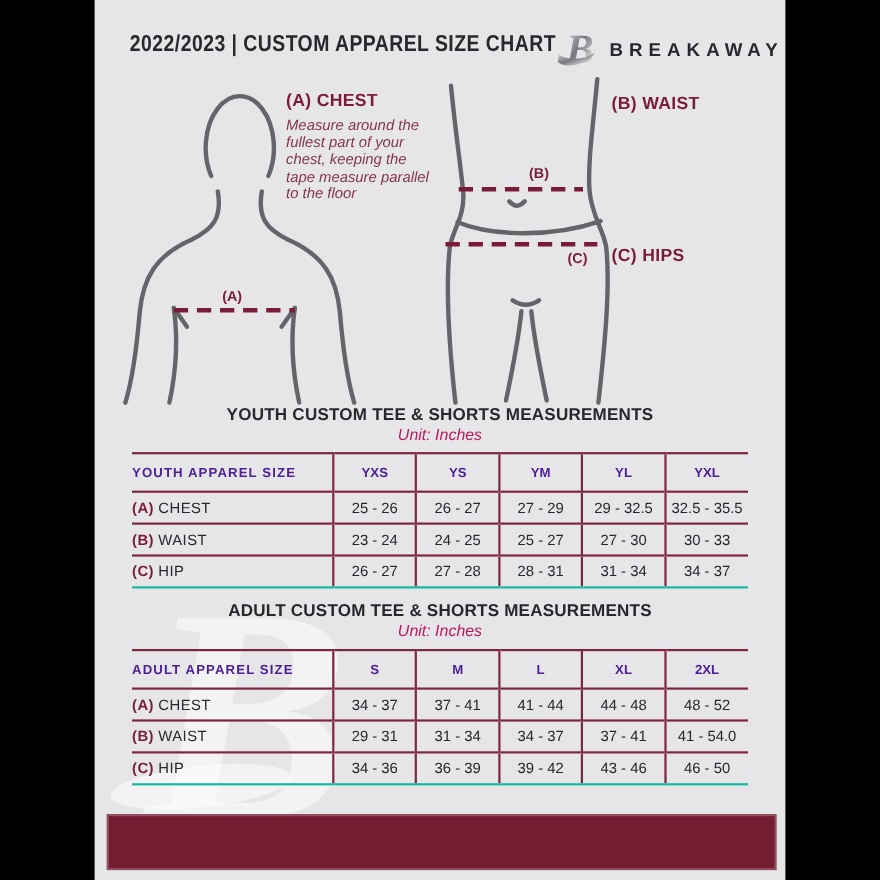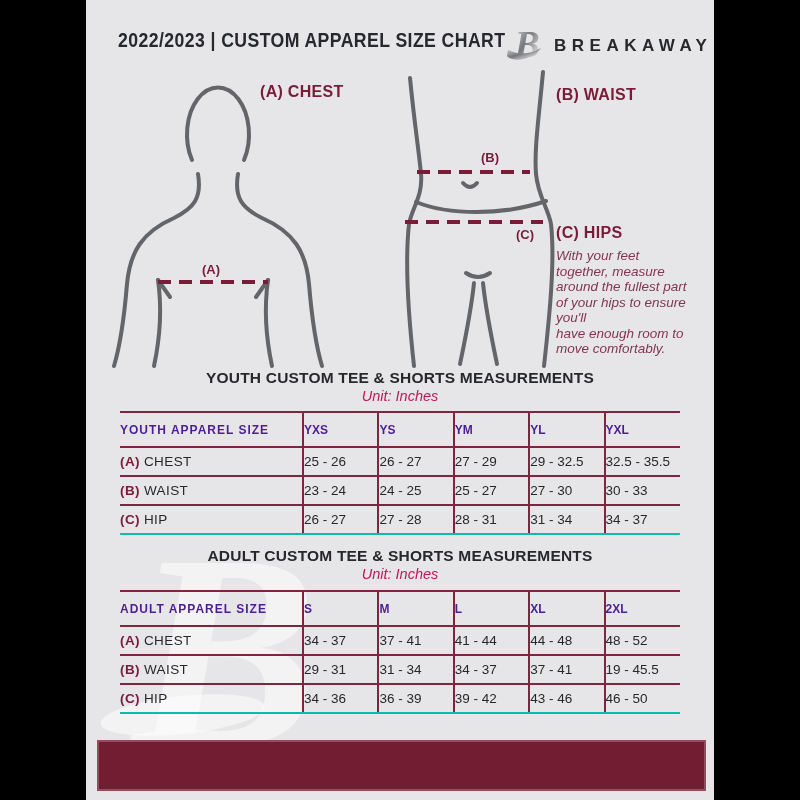--- a/index.html
+++ b/index.html
@@ -39,21 +39,21 @@
   .tbl-title { position:absolute; left:34px; width:560px; text-align:center; font-weight:bold;
     font-size:15.5px; letter-spacing:0.2px; color:#26282c; }
   .tbl-unit { position:absolute; left:34px; width:560px; text-align:center; font-style:italic;
     font-size:14.5px; color:#be185d; }
 
   
   table.size { position:absolute; left:34px; width:560px; border-collapse:collapse;
     table-layout:fixed; background:transparent; }
   table.size td, table.size th { border-top:2px solid #7e2540; padding:0; }
   table.size tr.last td { border-bottom:2px solid #14b8a6; }
-  table.size .v { border-left:2px solid #7e2540; text-align:left;border-radius:10px; }
+  table.size .v { border-left:2px solid #7e2540; text-align:center;border-radius:10px; }
   table.size th { height:35px; font-size:12px; font-weight:bold; color:#4c1d95; }
   table.size td { height:29px; font-size:13.5px; color:#26282c; }
   th.rowhead { text-align:left; padding-left:14px; font-size:13.5px; font-weight:normal;
     letter-spacing:1px; color:#3c3e44; }
   td.rowlabel { text-align:left; padding-left:18px; font-size:14.5px; letter-spacing:0.4px; color:#2a2c32; }
   td.rowlabel b { color:#7a1b38; margin-right:4px; }
 
   .footer-bar { position:absolute; left:11px; top:740px; width:609px; height:51px;
     background:#731d33; border:2px solid rgba(255,255,255,0.22); z-index:2; }
 </style>
@@ -103,31 +103,29 @@
         <path class="fig" d="M397,283 C400,312 406,340 411,364"></path>
         <path class="dash" d="M331,172 L444,172"></path>
         <path class="dash" d="M319,222 L457,222"></path>
       </svg>
 
       <div class="tag" style="left:116px; top:262px;">(A)</div>
       <div class="tag" style="left:395px; top:150px;">(B)</div>
       <div class="tag" style="left:430px; top:227px;">(C)</div>
 
       <div class="guide-h" style="left:174px; top:83px;">(A) CHEST</div>
+      <div class="guide-p" style="left:174px; top:106px; width:160px;">Measure around the
+fullest part of your
+chest, keeping the
+tape measure parallel
+to the floor</div>
 
       <div class="guide-h" style="left:470px; top:86px;">(B) WAIST</div>
 
       <div class="guide-h" style="left:470px; top:224px;">(C) HIPS</div>
-      <div class="guide-p" style="left:470px; top:248px; width:162px;">With your feet
-together, measure
-around the fullest part
-of your hips to ensure
-you'll
-have enough room to
-move comfortably.</div>
 
       <div class="tbl-title" style="top:369px;">YOUTH CUSTOM TEE &amp; SHORTS MEASUREMENTS</div>
       <div class="tbl-unit" style="top:388px;">Unit: Inches</div>
 
       <table class="size" style="top:411px;">
         <colgroup>
             <col style="width:183px">
             <col>
             <col>
             <col>
@@ -198,21 +196,21 @@
           <td class="v">41 - 44</td>
           <td class="v">44 - 48</td>
           <td class="v">48 - 52</td>
         </tr>
         <tr>
           <td class="rowlabel"><b>(B)</b><span>WAIST</span></td>
           <td class="v">29 - 31</td>
           <td class="v">31 - 34</td>
           <td class="v">34 - 37</td>
           <td class="v">37 - 41</td>
-          <td class="v">19 - 45.5</td>
+          <td class="v">41 - 54.0</td>
         </tr>
         <tr class="last">
           <td class="rowlabel"><b>(C)</b><span>HIP</span></td>
           <td class="v">34 - 36</td>
           <td class="v">36 - 39</td>
           <td class="v">39 - 42</td>
           <td class="v">43 - 46</td>
           <td class="v">46 - 50</td>
         </tr>
       </tbody>

